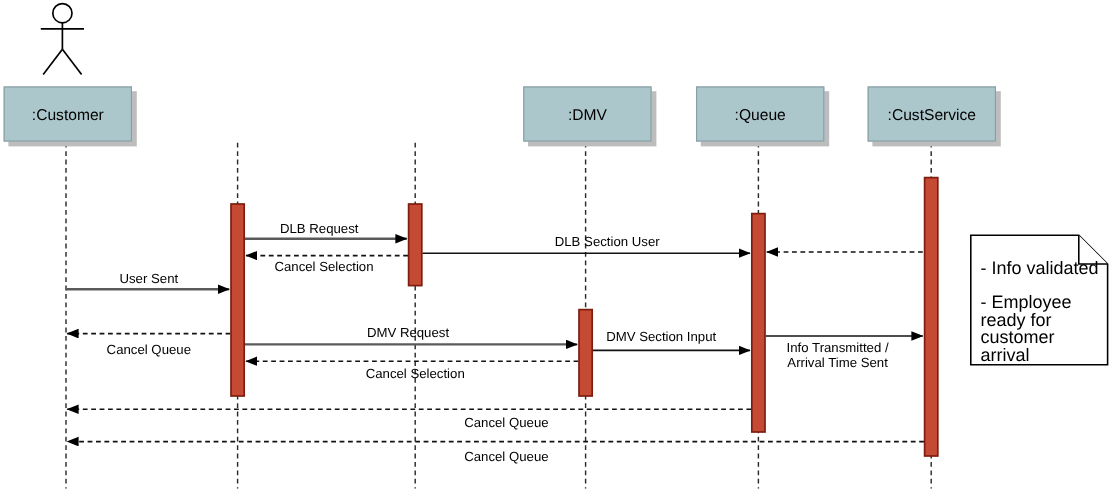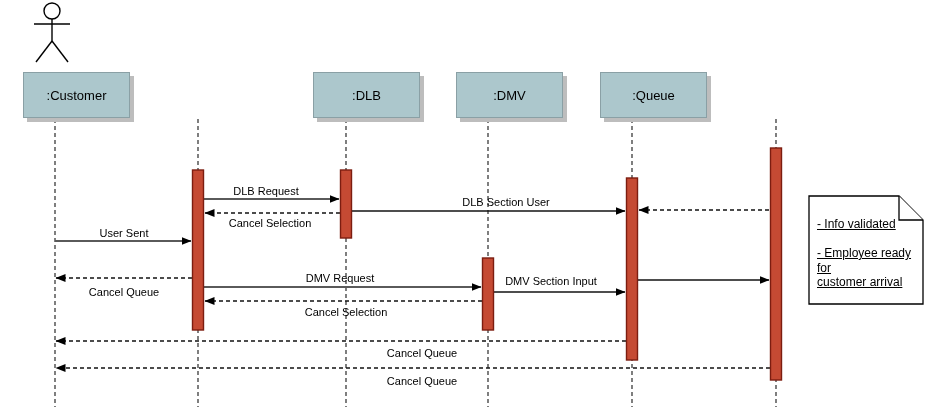--- a/index.html
+++ b/index.html
@@ -7,29 +7,28 @@
     position:relative;width:931px;height:413px;background:#ffffff;overflow:hidden;
     font-family:"Liberation Sans","DejaVu Sans",sans-serif;color:#000;
   }
   .canvas svg{position:absolute;left:0;top:0;}
   .lifeline-head{
     position:absolute;top:72px;width:105px;height:44px;
     background:#acc7cc;border:1px solid #8aa0a5;
     box-shadow:4px 4px 0 0 #bdbdbd;
     display:flex;align-items:center;justify-content:center;
     font-size:13px;
-    margin-left:20px;
   }
   .msg-label{
     position:absolute;transform:translateX(-50%);
     font-size:11px;line-height:13px;text-align:center;white-space:pre-line;
   }
   .note-text{
     position:absolute;left:817px;top:217px;width:102px;
-    font-size:12px;line-height:14.5px;white-space:pre-line;text-align:left;text-decoration:underline;
+    font-size:15px;line-height:14.5px;white-space:pre-line;text-align:left;
   }
   .msg-solid{stroke:#5a5a5a;stroke-width:2;}
   .msg-thin{stroke:#121212;stroke-width:1.3;}
   .msg-dashed{stroke:#121212;stroke-width:1.3;stroke-dasharray:4 3;}
   .lifeline{stroke:#2a2a2a;stroke-width:1.2;stroke-dasharray:4 3;}
   .activation{fill:#c54a33;stroke:#7c1d10;stroke-width:1.4;}
   .actor-stroke{stroke:#000;stroke-width:1.4;fill:none;}
   .note-shape{fill:#ffffff;stroke:#000;stroke-width:1.3;}
 </style>
 </head>
@@ -86,37 +85,39 @@
 
     <g>
       <path class="note-shape" d="M809,196 H899 L923,220 V304 H809 Z"></path>
       <path class="note-shape" d="M899,196 V220 H923" fill="none"></path>
     </g>
   </svg>
 
   <div class="lifeline-head" style="left:3px">
       <span>:Customer</span>
     </div>
-  <div class="lifeline-head" style="left:293px">
-      <span>:DLB</span>
-    </div>
   <div class="lifeline-head" style="left:436px">
       <span>:DMV</span>
     </div>
   <div class="lifeline-head" style="left:580px">
       <span>:Queue</span>
+    </div>
+  <div class="lifeline-head" style="left:723px">
+      <span>:CustService</span>
     </div>
 
   <div class="msg-label" style="left:266px;top:185px">DLB Request</div>
   <div class="msg-label" style="left:270px;top:217px">Cancel Selection</div>
   <div class="msg-label" style="left:506px;top:196px">DLB Section User</div>
   <div class="msg-label" style="left:124px;top:227px">User Sent</div>
   <div class="msg-label" style="left:124px;top:286px">Cancel Queue</div>
   <div class="msg-label" style="left:340px;top:272px">DMV Request</div>
   <div class="msg-label" style="left:551px;top:275px">DMV Section Input</div>
+  <div class="msg-label" style="left:698px;top:284px">Info Transmitted /
+Arrival Time Sent</div>
   <div class="msg-label" style="left:346px;top:306px">Cancel Selection</div>
   <div class="msg-label" style="left:422px;top:347px">Cancel Queue</div>
   <div class="msg-label" style="left:422px;top:375px">Cancel Queue</div>
 
   <div class="note-text">- Info validated
 
 - Employee ready for
 customer arrival</div>
 
 </div>

